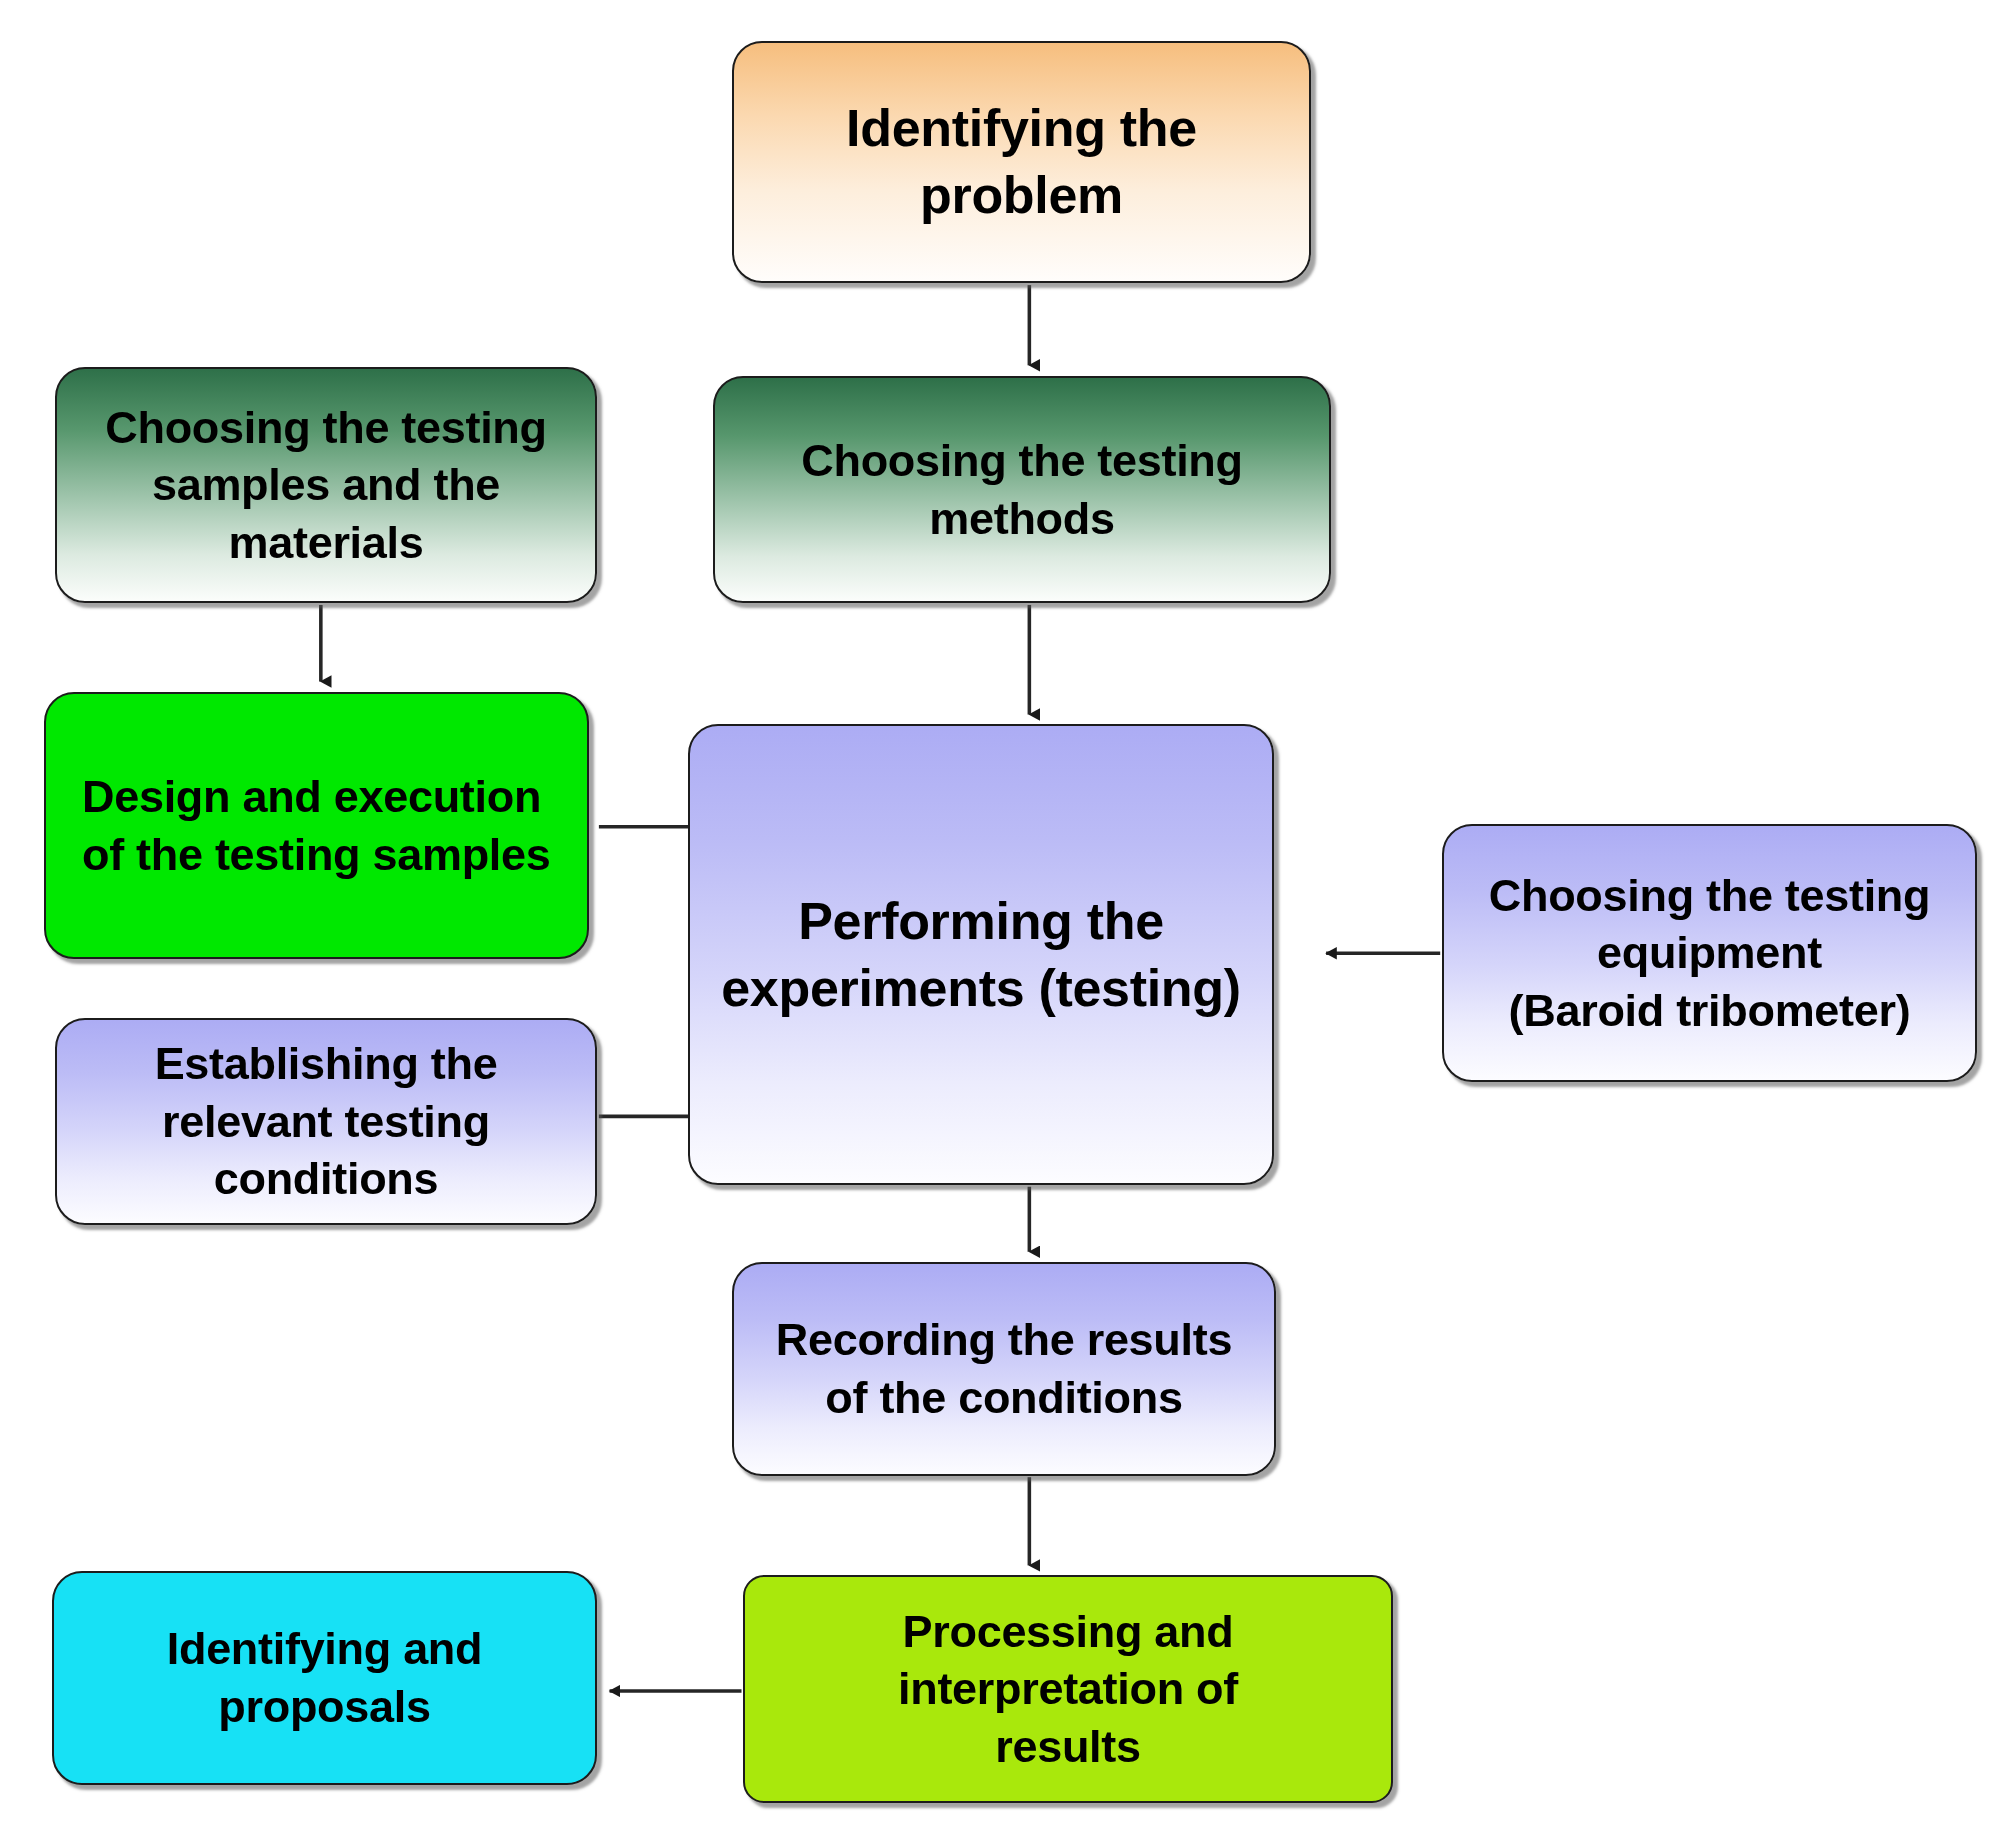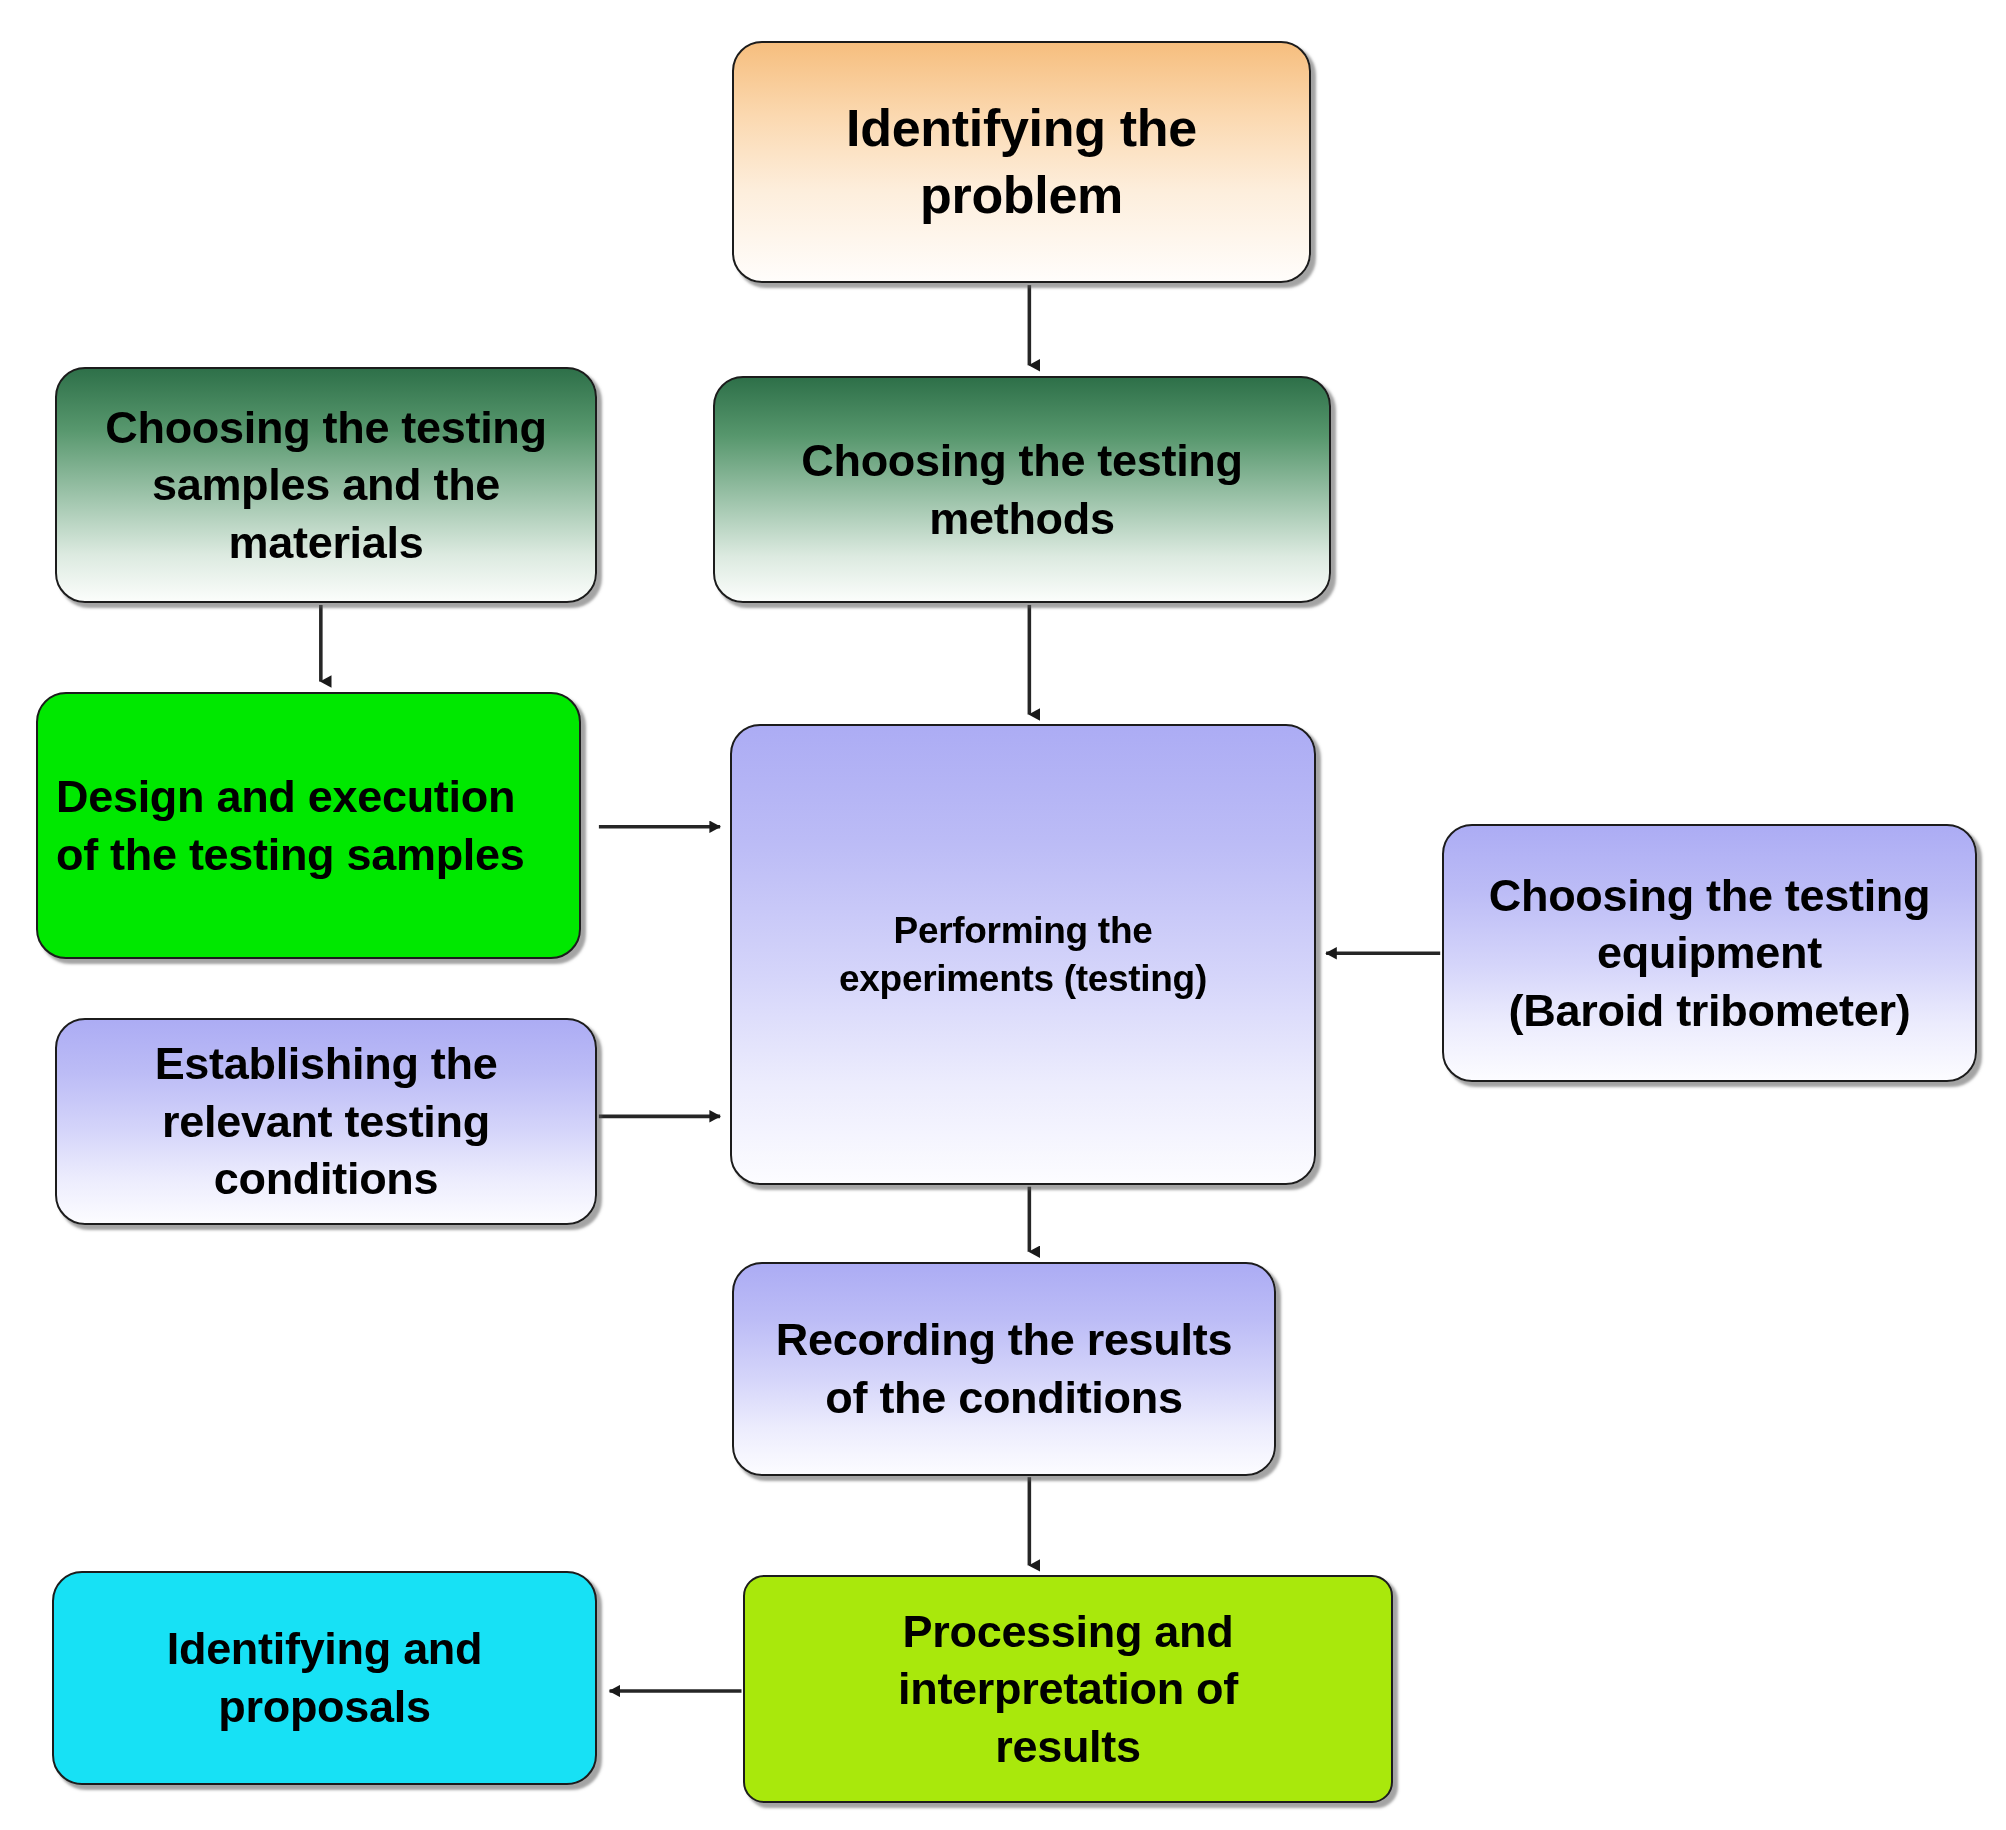--- a/index.html
+++ b/index.html
@@ -66,24 +66,24 @@
     background: #A9E80C;
   }
   .fill-cyan {
     background: #17E1F5;
   }
 
   
   #node-identify        { left: 732px;  top: 41px;   width: 579px; height: 242px;  font-size: 52px; }
   #node-samples         { left: 55px;   top: 367px;  width: 542px; height: 236px;  font-size: 45px; }
   #node-methods         { left: 713px;  top: 376px;  width: 618px; height: 227px;  font-size: 45px; }
-  #node-design          { left: 36px;   top: 692px;  width: 545px; height: 267px;  font-size: 45px;
-                          justify-content: flex-start; text-align: left; padding-left: 18px; }
+  #node-design          { left: 44px;   top: 692px;  width: 545px; height: 267px;  font-size: 45px;
+                          justify-content: flex-start; text-align: left; padding-left: 36px; }
   #node-conditions      { left: 55px;   top: 1018px; width: 542px; height: 207px;  font-size: 45px; }
-  #node-performing      { left: 730px;  top: 724px;  width: 586px; height: 461px;  font-size: 37px; }
+  #node-performing      { left: 688px;  top: 724px;  width: 586px; height: 461px;  font-size: 52px; }
   #node-equipment       { left: 1442px; top: 824px;  width: 535px; height: 258px;  font-size: 45px; }
   #node-recording       { left: 732px;  top: 1262px; width: 544px; height: 214px;  font-size: 45px; }
   #node-processing      { left: 743px;  top: 1575px; width: 650px; height: 228px;  font-size: 45px; border-radius: 21px; }
   #node-conclusions     { left: 52px;   top: 1571px; width: 545px; height: 214px;  font-size: 45px; }
 </style>
 </head>
 <body>
 
 <div id="canvas">
 

